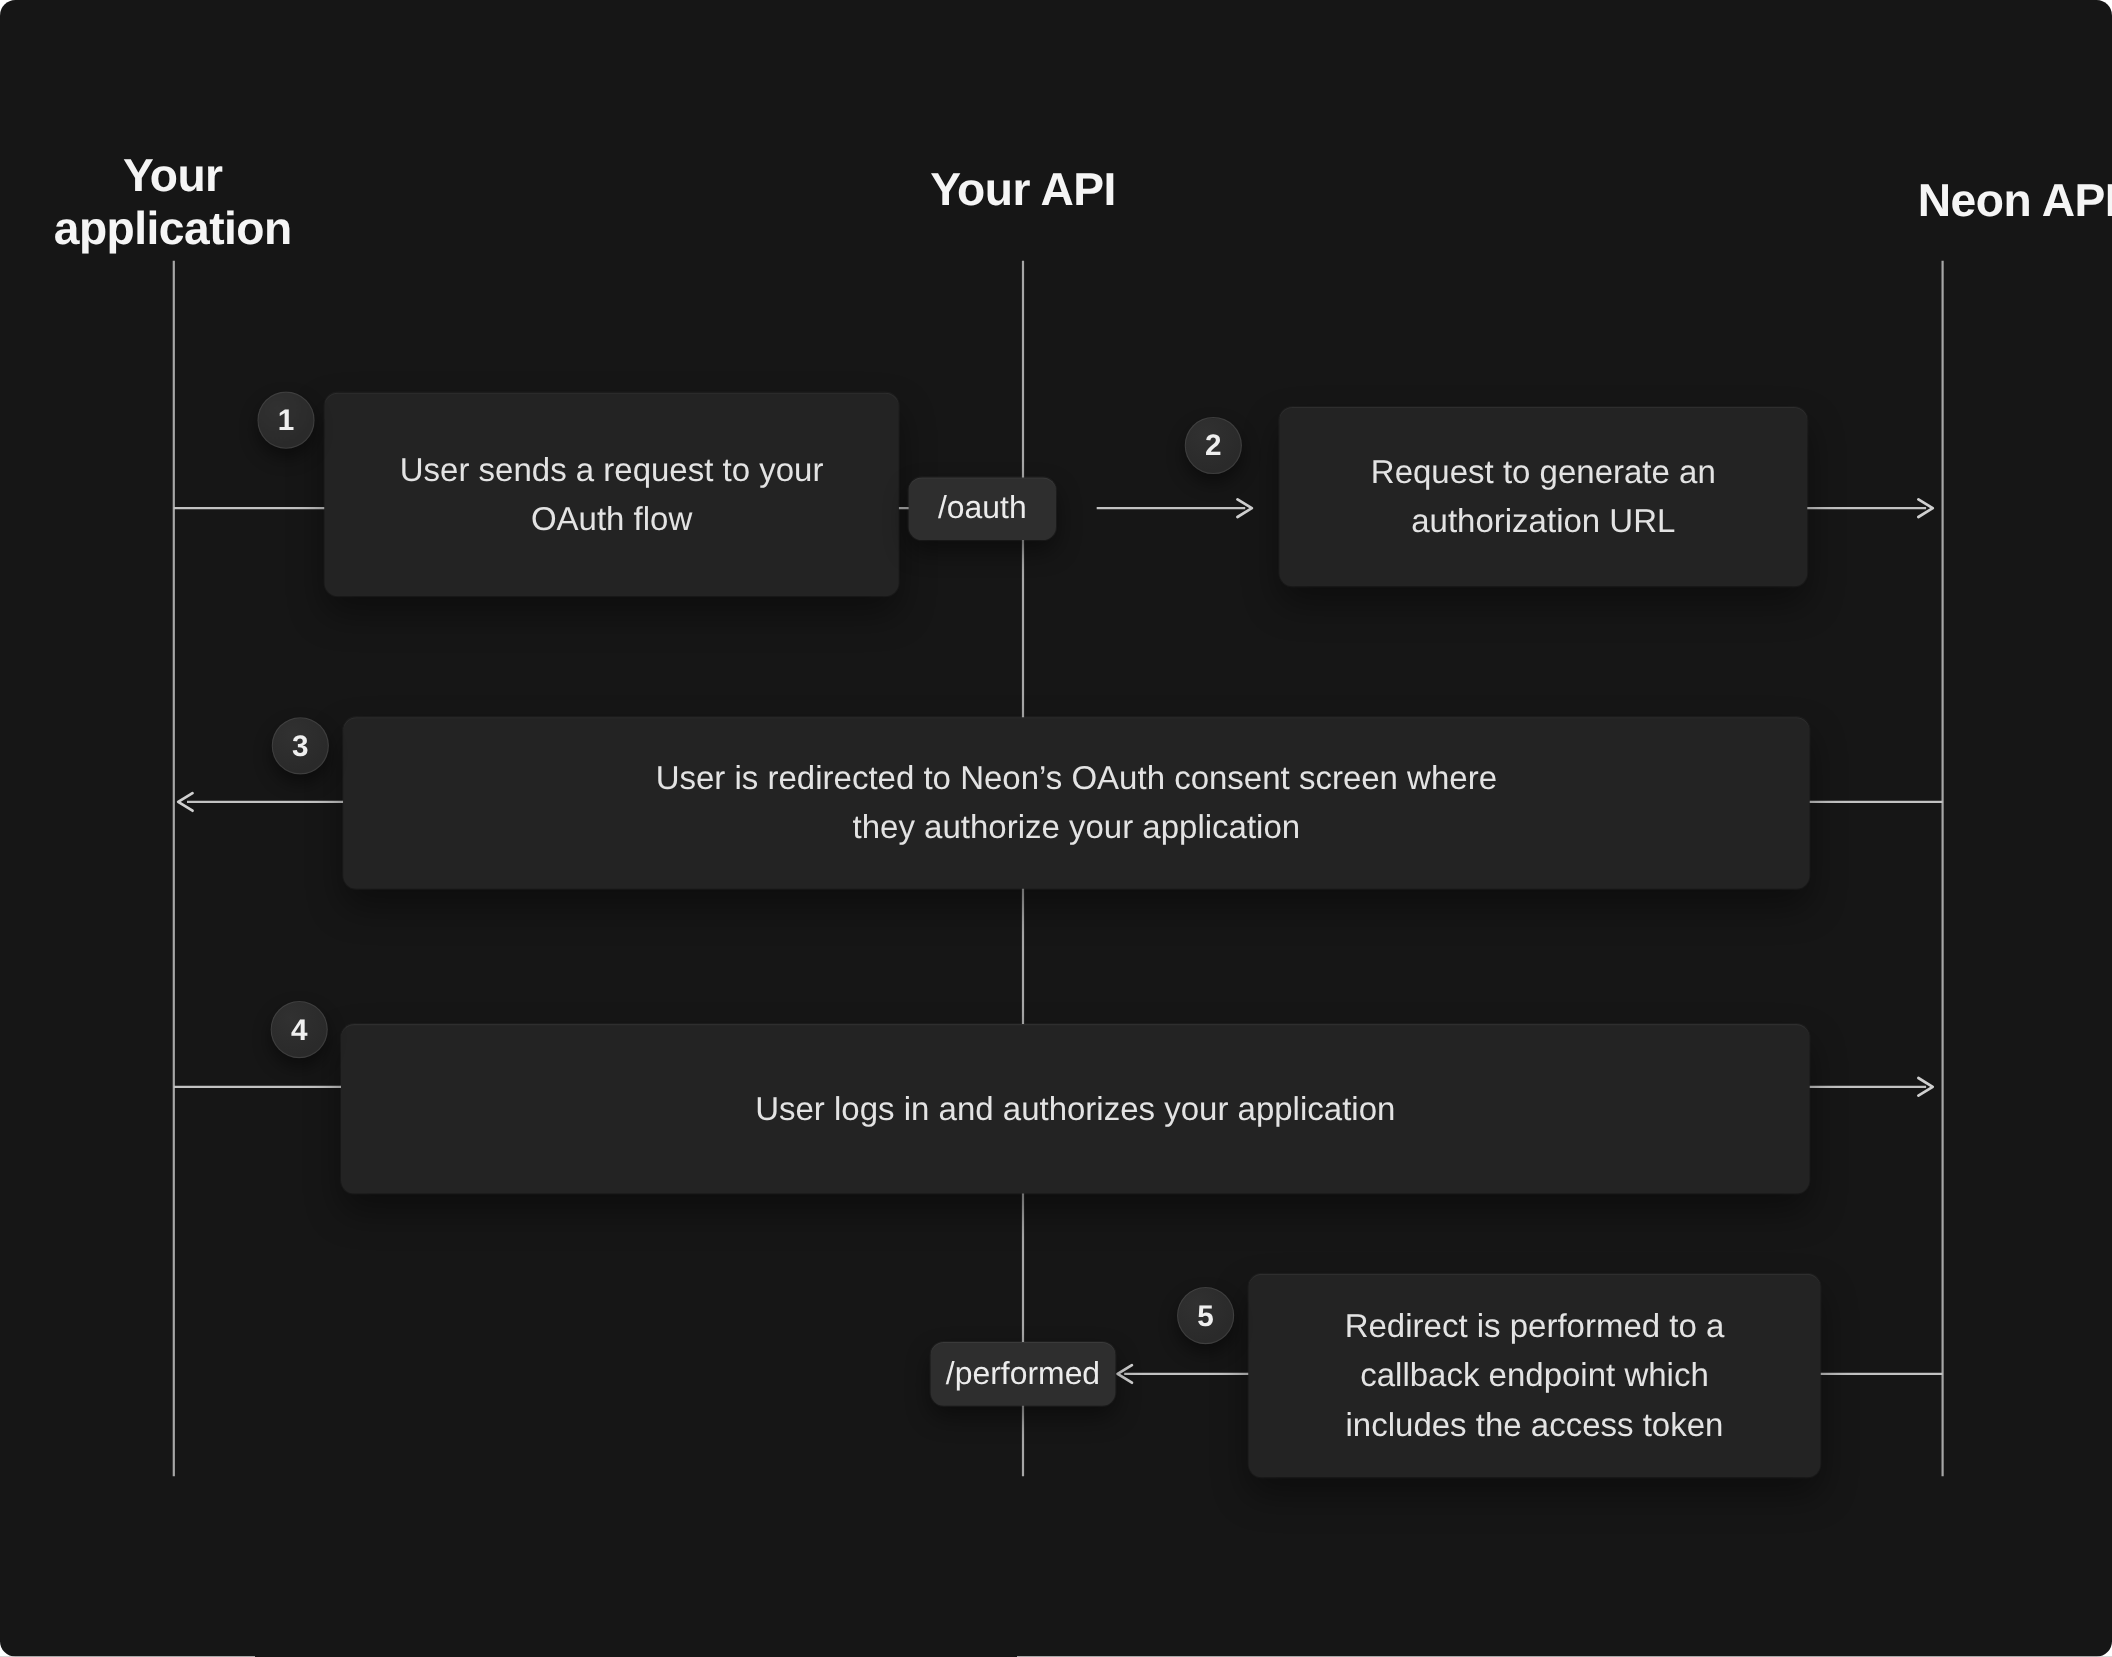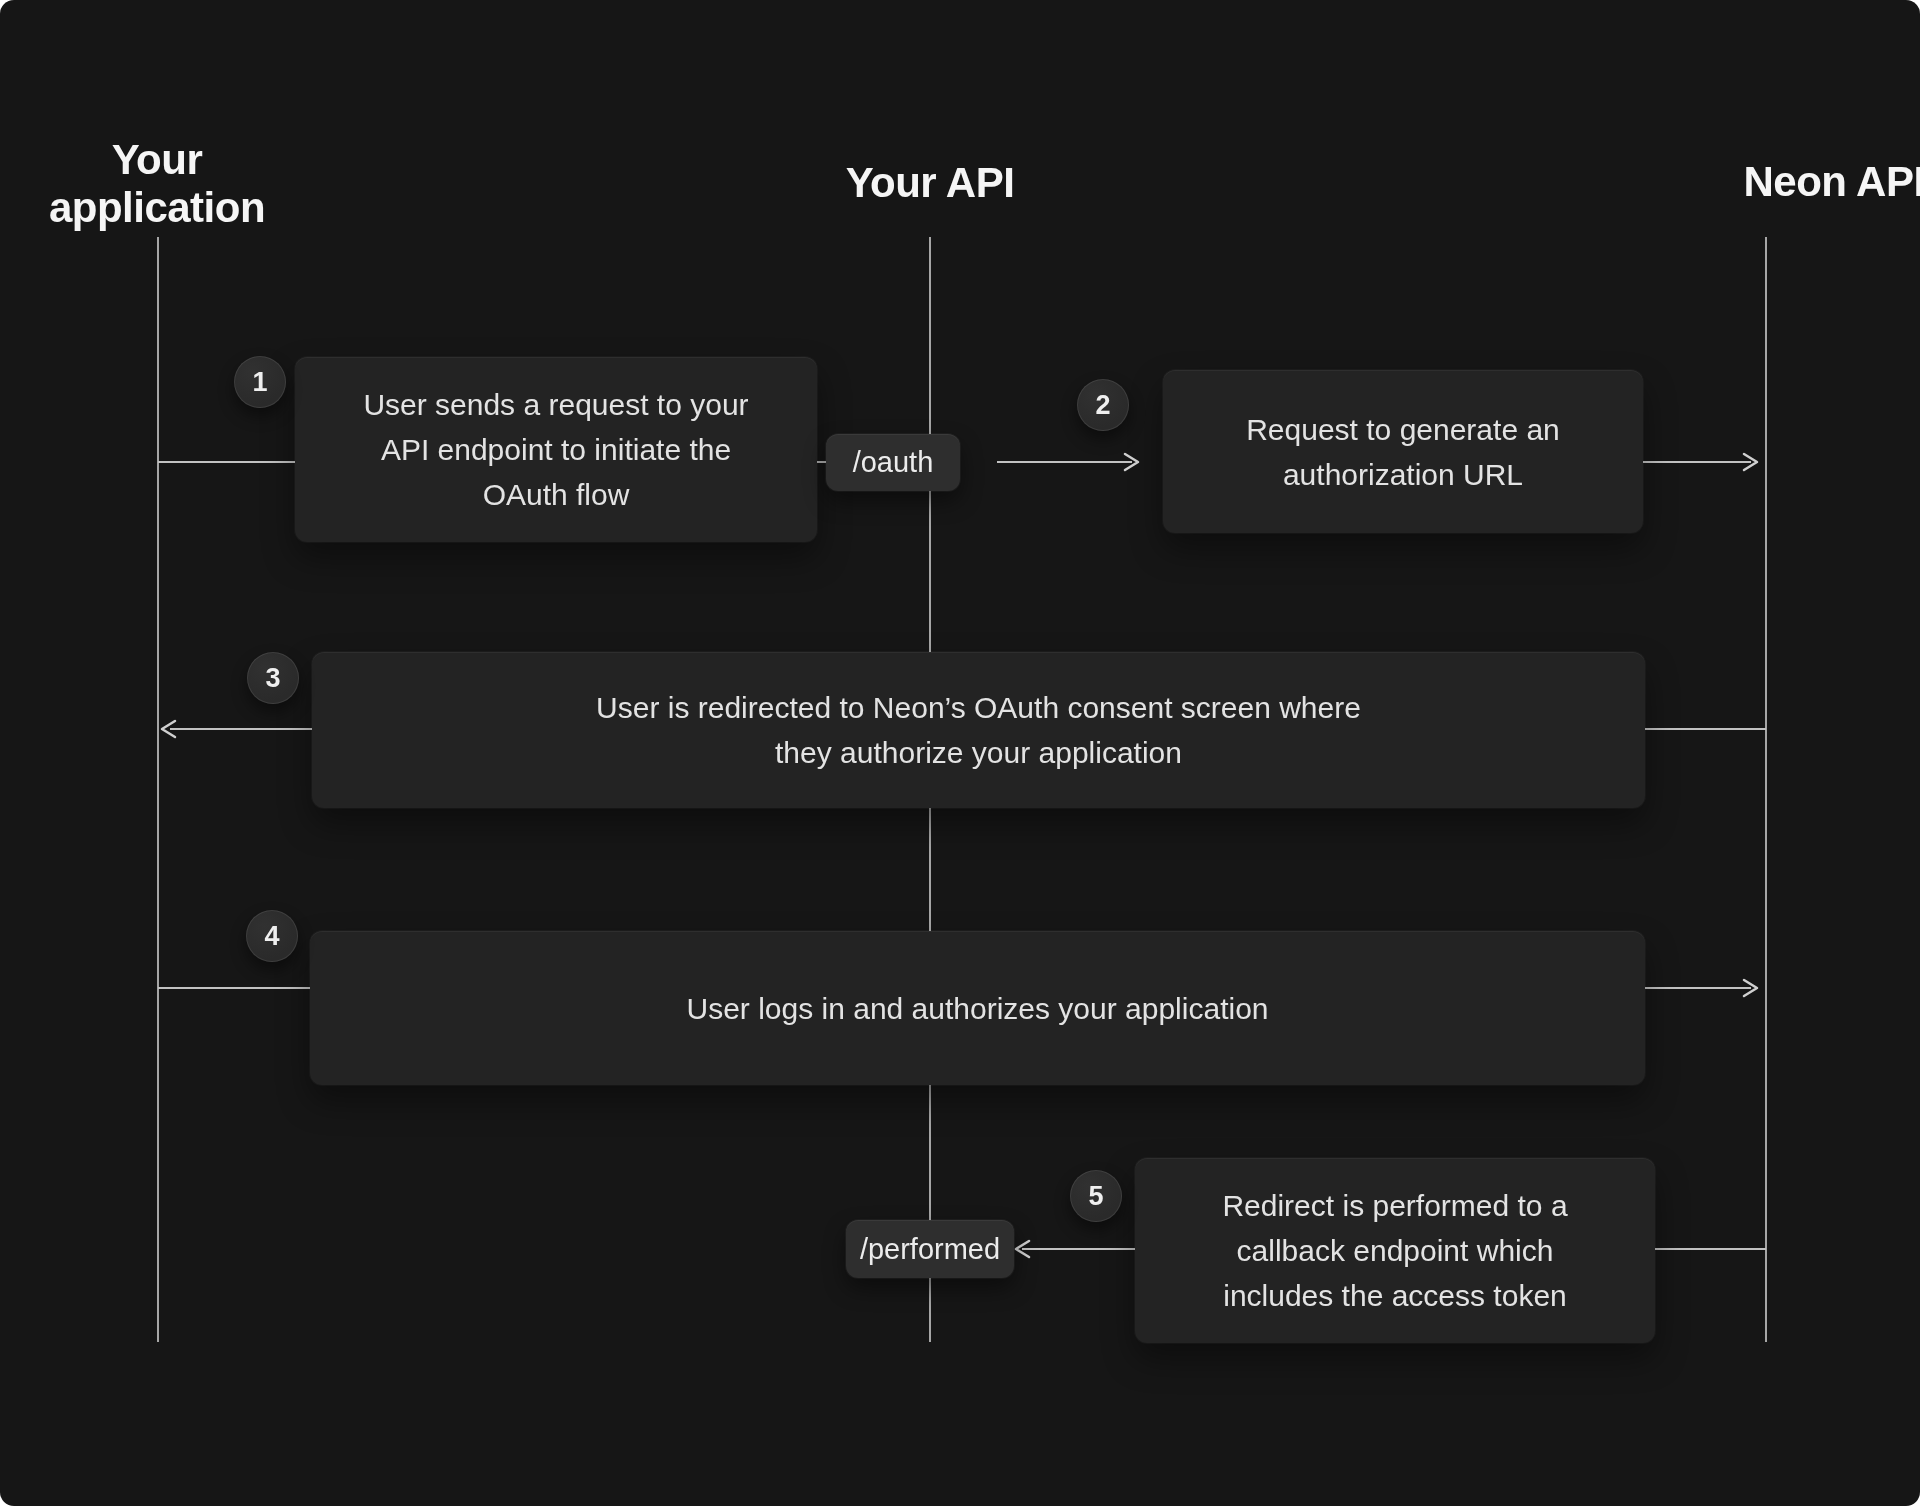--- a/index.html
+++ b/index.html
@@ -27,21 +27,21 @@
   .actor-label{
     position:absolute;
     color:var(--heading);
     font-size:42px;
     font-weight:700;
     letter-spacing:-0.5px;
     text-align:center;
     line-height:48px;
   }
   #label-app{left:17px;top:136px;width:280px;}
-  #label-api{left:730px;top:158px;width:400px;line-height:50px;text-align:center;}
+  #label-api{left:730px;top:147px;width:400px;line-height:50px;text-align:center;}
   #label-neon{left:1684px;top:157px;width:300px;line-height:50px;}
 
   .msg-box{
     position:absolute;
     background:var(--box);
     border-radius:12px;
     display:flex;
     flex-direction:column;
     align-items:center;
     justify-content:center;
@@ -133,21 +133,20 @@
     <path class="msgline" d="M1135 1249 L1022 1249"></path>
     <polyline class="arrowhead" points="1029,1241 1016,1249 1029,1257"></polyline>
   </svg>
 
   <div class="actor-label" id="label-app">Your application</div>
   <div class="actor-label" id="label-api">Your API</div>
   <div class="actor-label" id="label-neon">Neon API</div>
 
   <div class="msg-box" id="box-1">
     <span>User sends a request to your</span>
-    <span>API endpoint to initiate the</span>
     <span>OAuth flow</span>
   </div>
 
   <div class="msg-box" id="box-2">
     <span>Request to generate an</span>
     <span>authorization URL</span>
   </div>
 
   <div class="msg-box" id="box-3">
     <span>User is redirected to Neon’s OAuth consent screen where</span>

